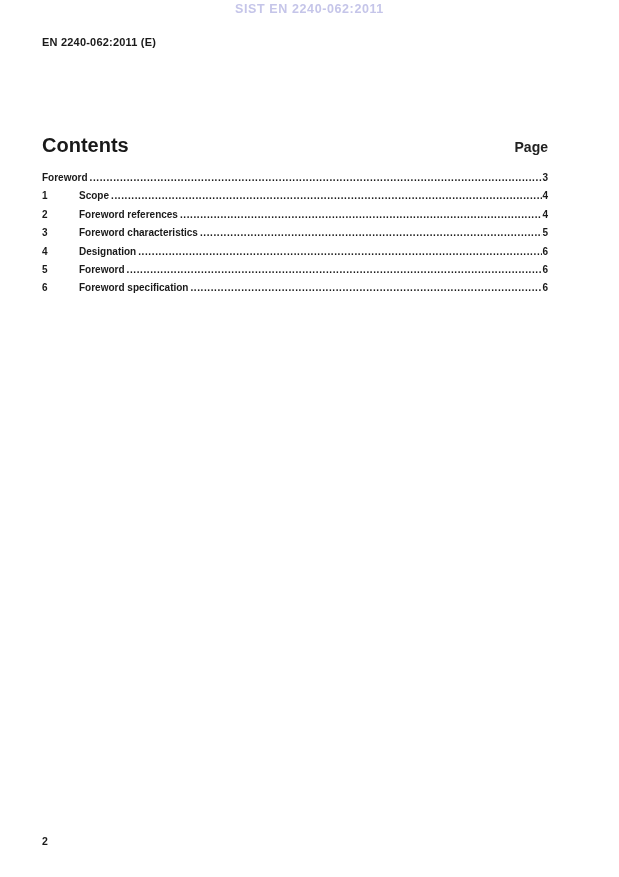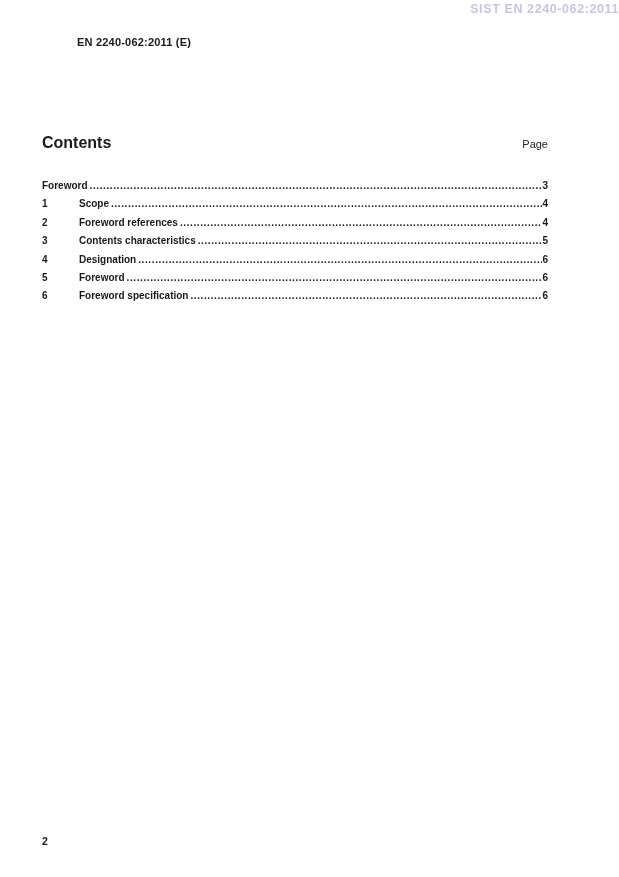--- a/index.html
+++ b/index.html
@@ -10,56 +10,55 @@
     font-family: "Liberation Sans", sans-serif;
     color: #1a1a1a;
     position: relative;
     overflow: hidden;
   }
   .watermark {
     position: absolute;
     top: 2px;
     left: 0;
     right: 0;
-    text-align: right;
+    text-align: center;
     font-size: 12.5px;
     font-weight: bold;
     letter-spacing: 0.6px;
     color: #c5c5e9;
   }
   .doc-ref {
     position: absolute;
     top: 36px;
     left: 42px;
     font-size: 11px;
     font-weight: bold;
     letter-spacing: 0.2px;
-    margin-left: 35px;
   }
   .contents-head {
     position: absolute;
     top: 134px;
     left: 42px;
     right: 71px;
     display: flex;
     justify-content: space-between;
     align-items: baseline;
   }
   .contents-title {
-    font-size: 16px;
+    font-size: 20px;
     font-weight: bold;
   }
   .page-label {
-    font-size: 11px;
-    font-weight: normal;
+    font-size: 14px;
+    font-weight: bold;
     color: #222222;
   }
   .toc {
     position: absolute;
-    top: 179px;
+    top: 171px;
     left: 42px;
     right: 71px;
   }
   .toc-row {
     display: flex;
     align-items: baseline;
     font-size: 10px;
     font-weight: bold;
     height: 18.4px;
     line-height: 13px;
@@ -120,21 +119,21 @@
 
   <div class="toc-row">
     <span class="toc-num">2</span>
     <span class="toc-title">Foreword references</span>
     <span class="leader">............................................................................................................................................................................................................................................................................................................</span>
     <span class="toc-page">4</span>
   </div>
 
   <div class="toc-row">
     <span class="toc-num">3</span>
-    <span class="toc-title">Contents characteristics</span>
+    <span class="toc-title">Foreword characteristics</span>
     <span class="leader">............................................................................................................................................................................................................................................................................................................</span>
     <span class="toc-page">5</span>
   </div>
 
   <div class="toc-row">
     <span class="toc-num">4</span>
     <span class="toc-title">Designation</span>
     <span class="leader">............................................................................................................................................................................................................................................................................................................</span>
     <span class="toc-page">6</span>
   </div>

